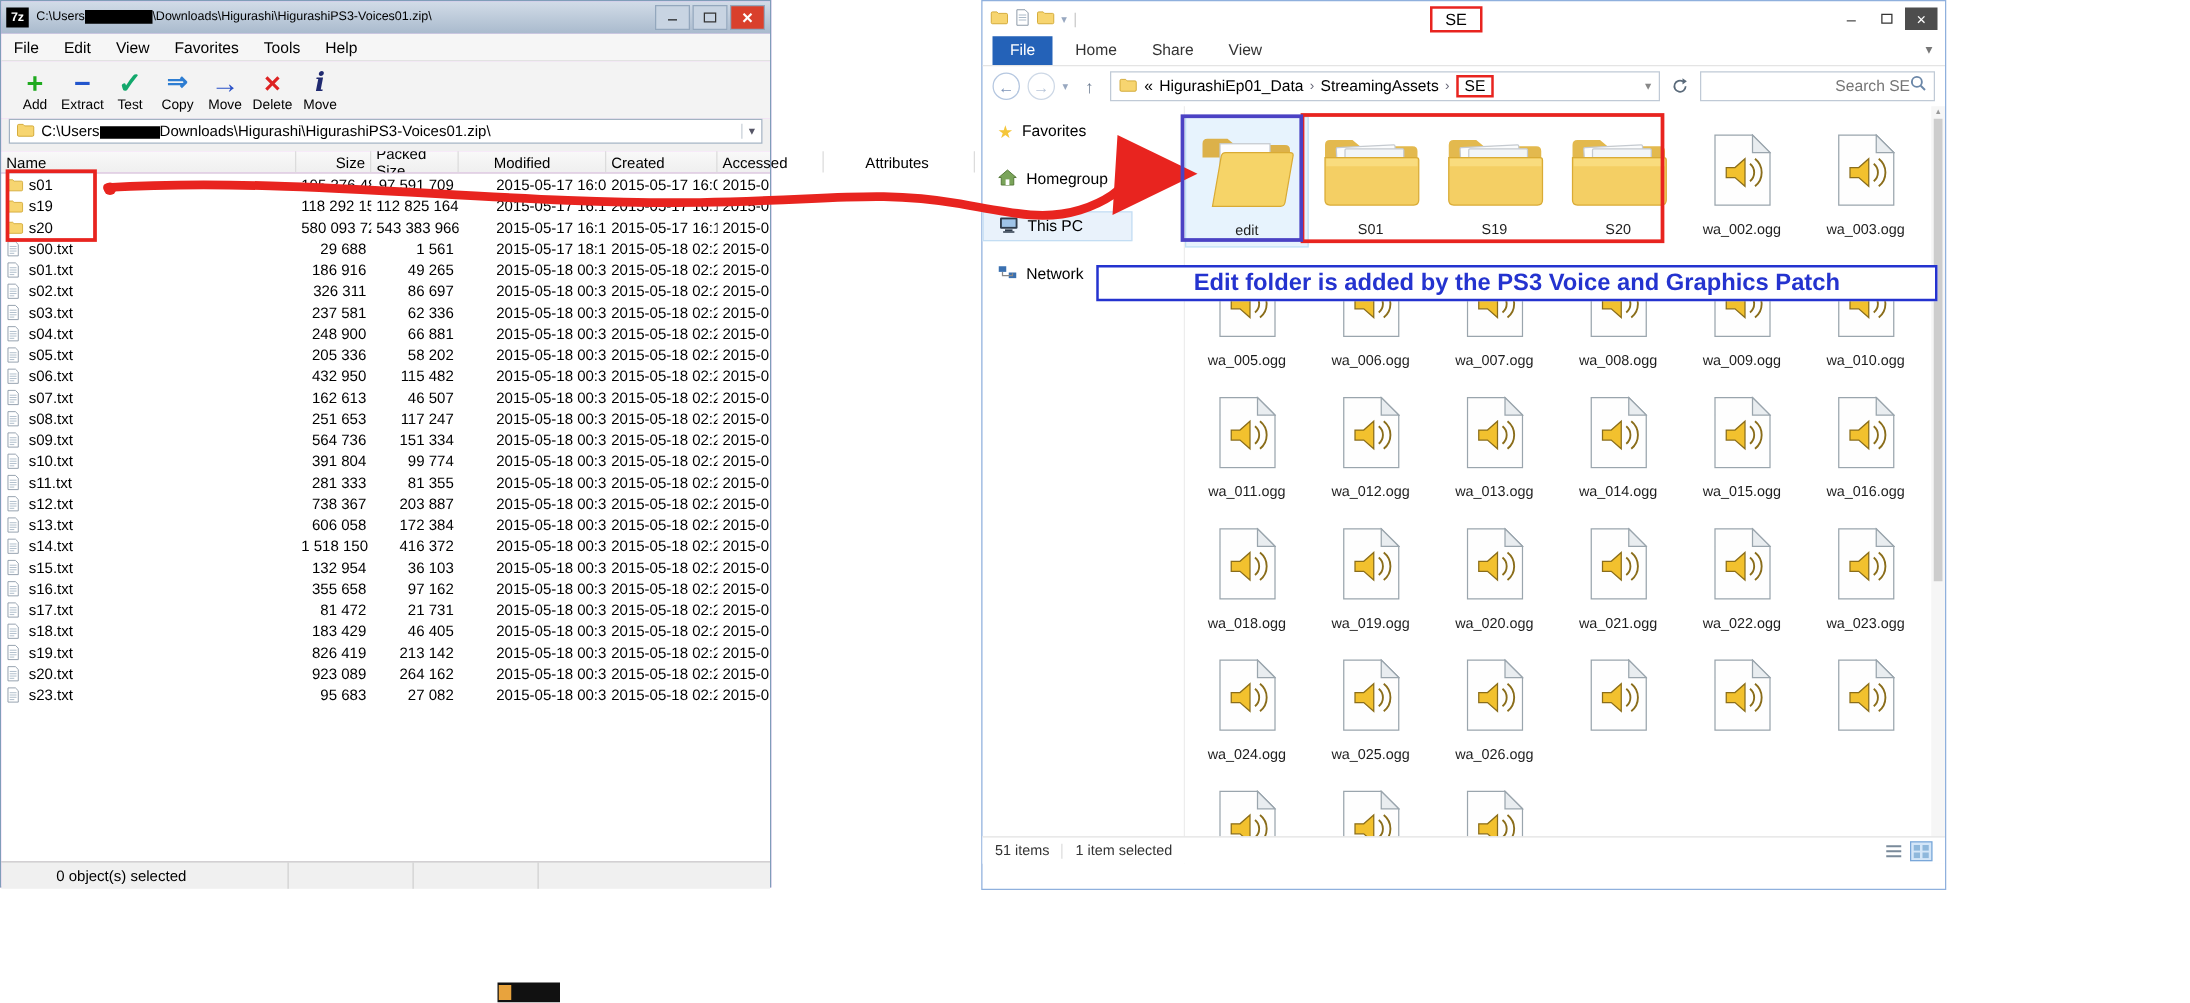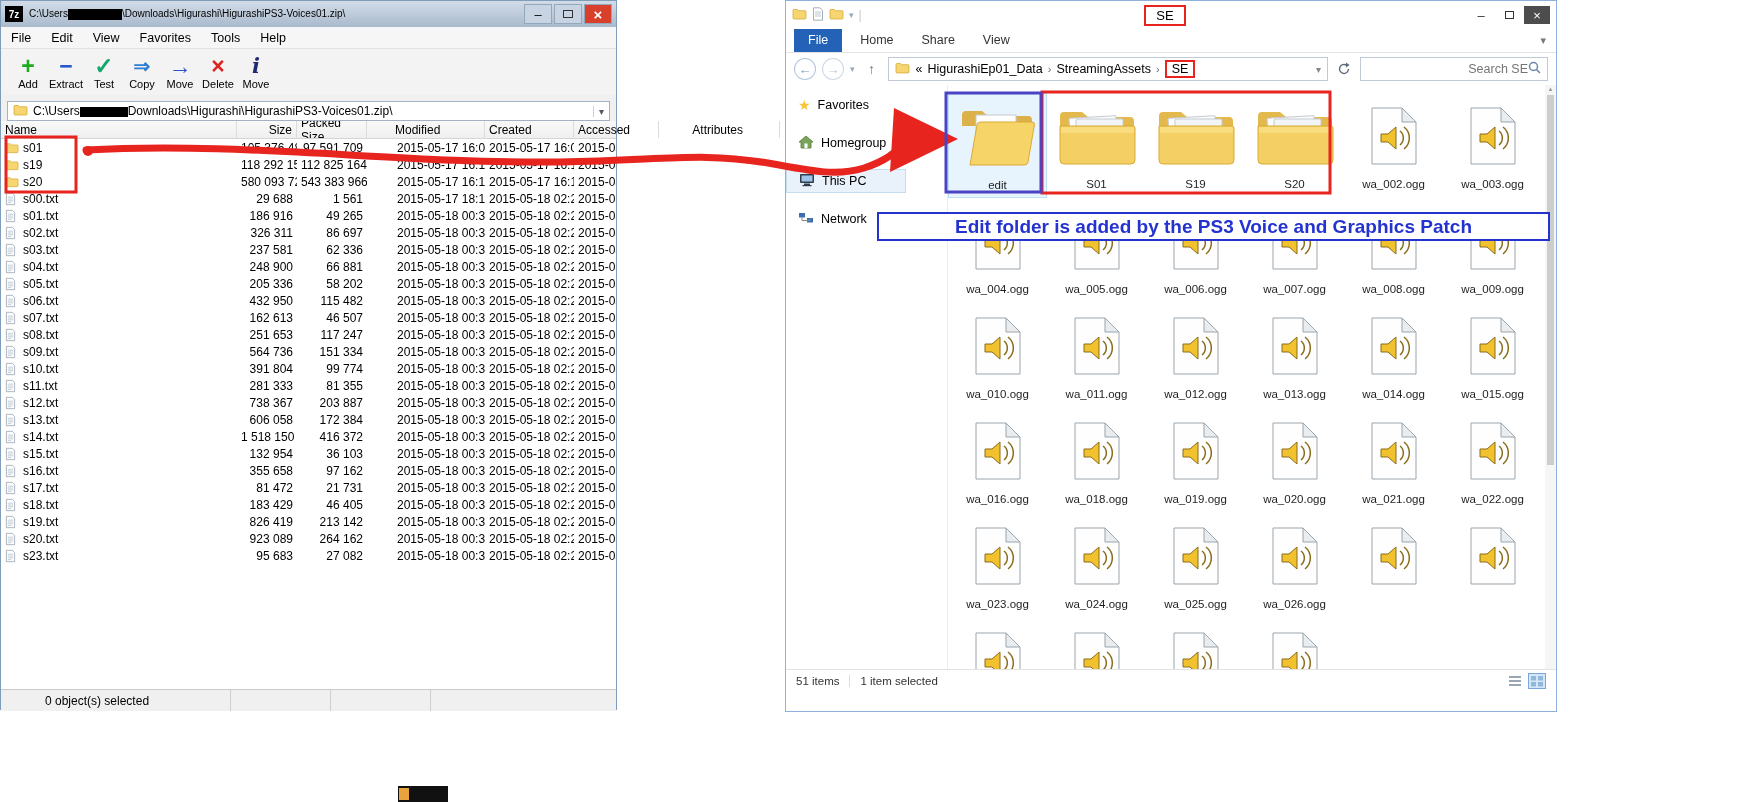--- a/index.html
+++ b/index.html
@@ -23,21 +23,21 @@
   .maxbox { width:10px; height:8px; border:1.5px solid #333; display:inline-block; }
   .zip-menubar { height:22px; background:#f6f6f6; border-bottom:1px solid #e2e2e2;
                  display:flex; align-items:center; font-size:12.5px; }
   .mitem { padding:0 10px; }
   .zip-toolbar { height:46px; background:#f3f3f3; display:flex; padding-left:8px; align-items:center; }
   .tbtn { width:38px; display:flex; flex-direction:column; align-items:center; font-size:11px; }
   .tico { height:24px; line-height:24px; font-size:23px; font-weight:bold; }
   .tico.add { color:#1faa1f; } .tico.extract { color:#2255cc; } .tico.test { color:#12a86c; }
   .tico.copy { color:#2d7dd2; font-size:20px; } .tico.move { color:#2b52c8; }
   .tico.del { color:#dd2222; } .tico.info { color:#202a70; font-family:"DejaVu Serif",serif; font-style:italic; font-size:21px; }
-  .zip-addrbar { height:26px; background:#f0f0f0; display:flex; align-items:flex-end; padding:0 6px; }
+  .zip-addrbar { height:26px; background:#f0f0f0; display:flex; align-items:flex-start; padding:0 6px; }
   .addrbox { flex:1; height:20px; background:#fff; border:1px solid #a3b2c2; display:flex;
              align-items:center; padding:0 5px; font-size:12px; gap:5px; white-space:nowrap; }
   .addr-drop { margin-left:auto; color:#556; font-size:10px; border-left:1px solid #c8d0d8; padding-left:5px; }
   .zip-header { height:18px; display:grid; grid-template-columns:236px 60px 70px 118px 89px 85px 121px;
                 background:linear-gradient(#f9f9f9,#efefef); border-bottom:1px solid #d5d5d5;
                 font-size:12px; align-items:center; }
   .hc { padding:0 4px; border-right:1px solid #dcdcdc; height:100%; display:flex; align-items:center; overflow:hidden; }
   .hc.r { justify-content:flex-end; }
   .hc.m { padding-left:28px; }
   .hc.a { justify-content:flex-end; padding-right:36px; }
@@ -782,31 +782,20 @@
         </div>
         <div class="tile">
           <div class="tile-icon">
             <svg width="46" height="58" viewBox="0 0 46 58">
               <path d="M1 1 h30 l14 14 v42 h-44 z" fill="#fefefe" stroke="#9aa5ad"></path>
               <path d="M31 1 l14 14 h-14 z" fill="#e9edf0" stroke="#9aa5ad"></path>
               <polygon points="10,27 17,27 25,20 25,42 17,35 10,35" fill="#f2c12e" stroke="#8a6d1a" stroke-width="1"></polygon>
               <path d="M29 24 a9 9 0 0 1 0 14 M33 20 a14 14 0 0 1 0 22" fill="none" stroke="#8a6d1a" stroke-width="1.5"></path>
             </svg>
           </div>
-          <div class="tile-label">wa_004.ogg</div>
-        </div>
-        <div class="tile">
-          <div class="tile-icon">
-            <svg width="46" height="58" viewBox="0 0 46 58">
-              <path d="M1 1 h30 l14 14 v42 h-44 z" fill="#fefefe" stroke="#9aa5ad"></path>
-              <path d="M31 1 l14 14 h-14 z" fill="#e9edf0" stroke="#9aa5ad"></path>
-              <polygon points="10,27 17,27 25,20 25,42 17,35 10,35" fill="#f2c12e" stroke="#8a6d1a" stroke-width="1"></polygon>
-              <path d="M29 24 a9 9 0 0 1 0 14 M33 20 a14 14 0 0 1 0 22" fill="none" stroke="#8a6d1a" stroke-width="1.5"></path>
-            </svg>
-          </div>
           <div class="tile-label">wa_005.ogg</div>
         </div>
         <div class="tile">
           <div class="tile-icon">
             <svg width="46" height="58" viewBox="0 0 46 58">
               <path d="M1 1 h30 l14 14 v42 h-44 z" fill="#fefefe" stroke="#9aa5ad"></path>
               <path d="M31 1 l14 14 h-14 z" fill="#e9edf0" stroke="#9aa5ad"></path>
               <polygon points="10,27 17,27 25,20 25,42 17,35 10,35" fill="#f2c12e" stroke="#8a6d1a" stroke-width="1"></polygon>
               <path d="M29 24 a9 9 0 0 1 0 14 M33 20 a14 14 0 0 1 0 22" fill="none" stroke="#8a6d1a" stroke-width="1.5"></path>
             </svg>

